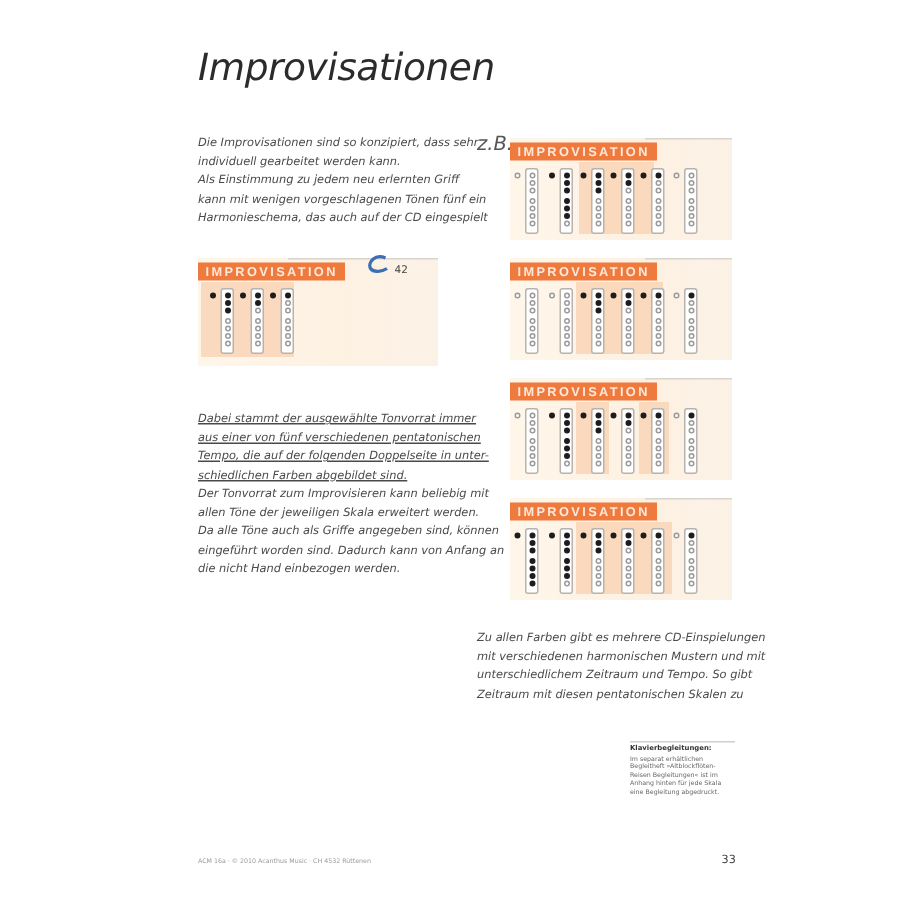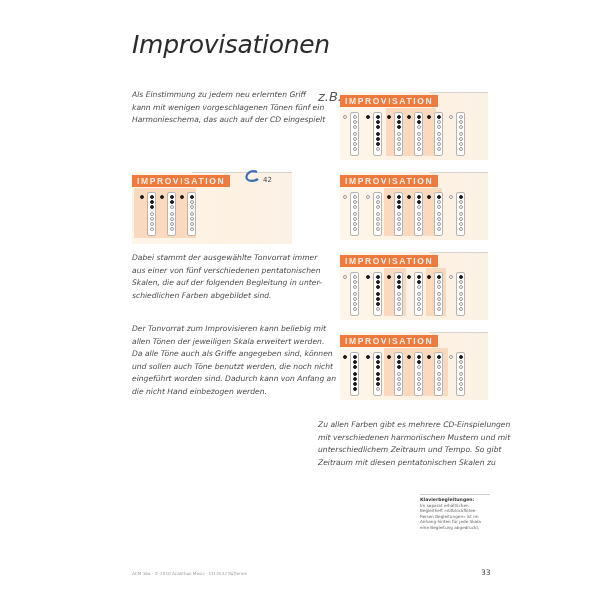--- a/index.html
+++ b/index.html
@@ -35,20 +35,22 @@
     .pagenum { position: absolute; left: 481px; top: 568px; font-size: 7.5px; color: #444; }
   </style>
 </head>
 <body>
 
 <div class="page">
 
   <div class="title">Improvisationen</div>
 
   <div class="para" style="left:132px; top:89px;">
+    <span>Die Improvisationen sind so konzipiert, dass sehr</span>
+    <span>individuell gearbeitet werden kann.</span>
     <span>Als Einstimmung zu jedem neu erlernten Griff</span>
     <span>kann mit wenigen vorgeschlagenen Tönen fünf ein</span>
     <span>Harmonieschema, das auch auf der CD eingespielt</span>
   </div>
 
   <div class="impbox" style="left:132px; top:172px; width:160px; height:72px;">
     <div class="topline" style="left:60px;"></div>
     <div class="label">IMPROVISATION</div>
     <div class="hl" style="left:2px; top:16px; width:62px; height:50px;"></div>
   </div>
@@ -83,32 +85,31 @@
         <div class="h c" style="top: 2px;"></div>
         <div class="h" style="top: 7px;"></div>
         <div class="h" style="top: 12px;"></div>
         <div class="h" style="top: 19px;"></div>
         <div class="h" style="top: 24px;"></div>
         <div class="h" style="top: 29px;"></div>
         <div class="h" style="top: 34px;"></div>
       </div>
     </div>
 
-  <div class="para" style="left:132px; top:252px;">
+  <div class="para" style="left:132px; top:273px;text-decoration:underline;">
     <span>Dabei stammt der ausgewählte Tonvorrat immer</span>
     <span>aus einer von fünf verschiedenen pentatonischen</span>
-    <span>Skalen, die auf der folgenden Begleitung in unter-</span>
+    <span>Tempo, die auf der folgenden Doppelseite in unter-</span>
     <span>schiedlichen Farben abgebildet sind.</span>
   </div>
 
   <div class="para" style="left:132px; top:323px;">
     <span>Der Tonvorrat zum Improvisieren kann beliebig mit</span>
-    <span>allen Tönen der jeweiligen Skala erweitert werden.</span>
+    <span>allen Töne der jeweiligen Skala erweitert werden.</span>
     <span>Da alle Töne auch als Griffe angegeben sind, können</span>
-    <span>und sollen auch Töne benutzt werden, die noch nicht</span>
     <span>eingeführt worden sind. Dadurch kann von Anfang an</span>
     <span>die nicht Hand einbezogen werden.</span>
   </div>
 
   <div class="zb">z.B.</div>
 
   <div class="impbox" style="left:340px; top:92px; width:148px; height:68px;">
     <div class="topline" style="left:90px;"></div>
     <div class="label">IMPROVISATION</div>
     <div class="hl" style="left:46px; top:16px; width:50px; height:48px;"></div>

